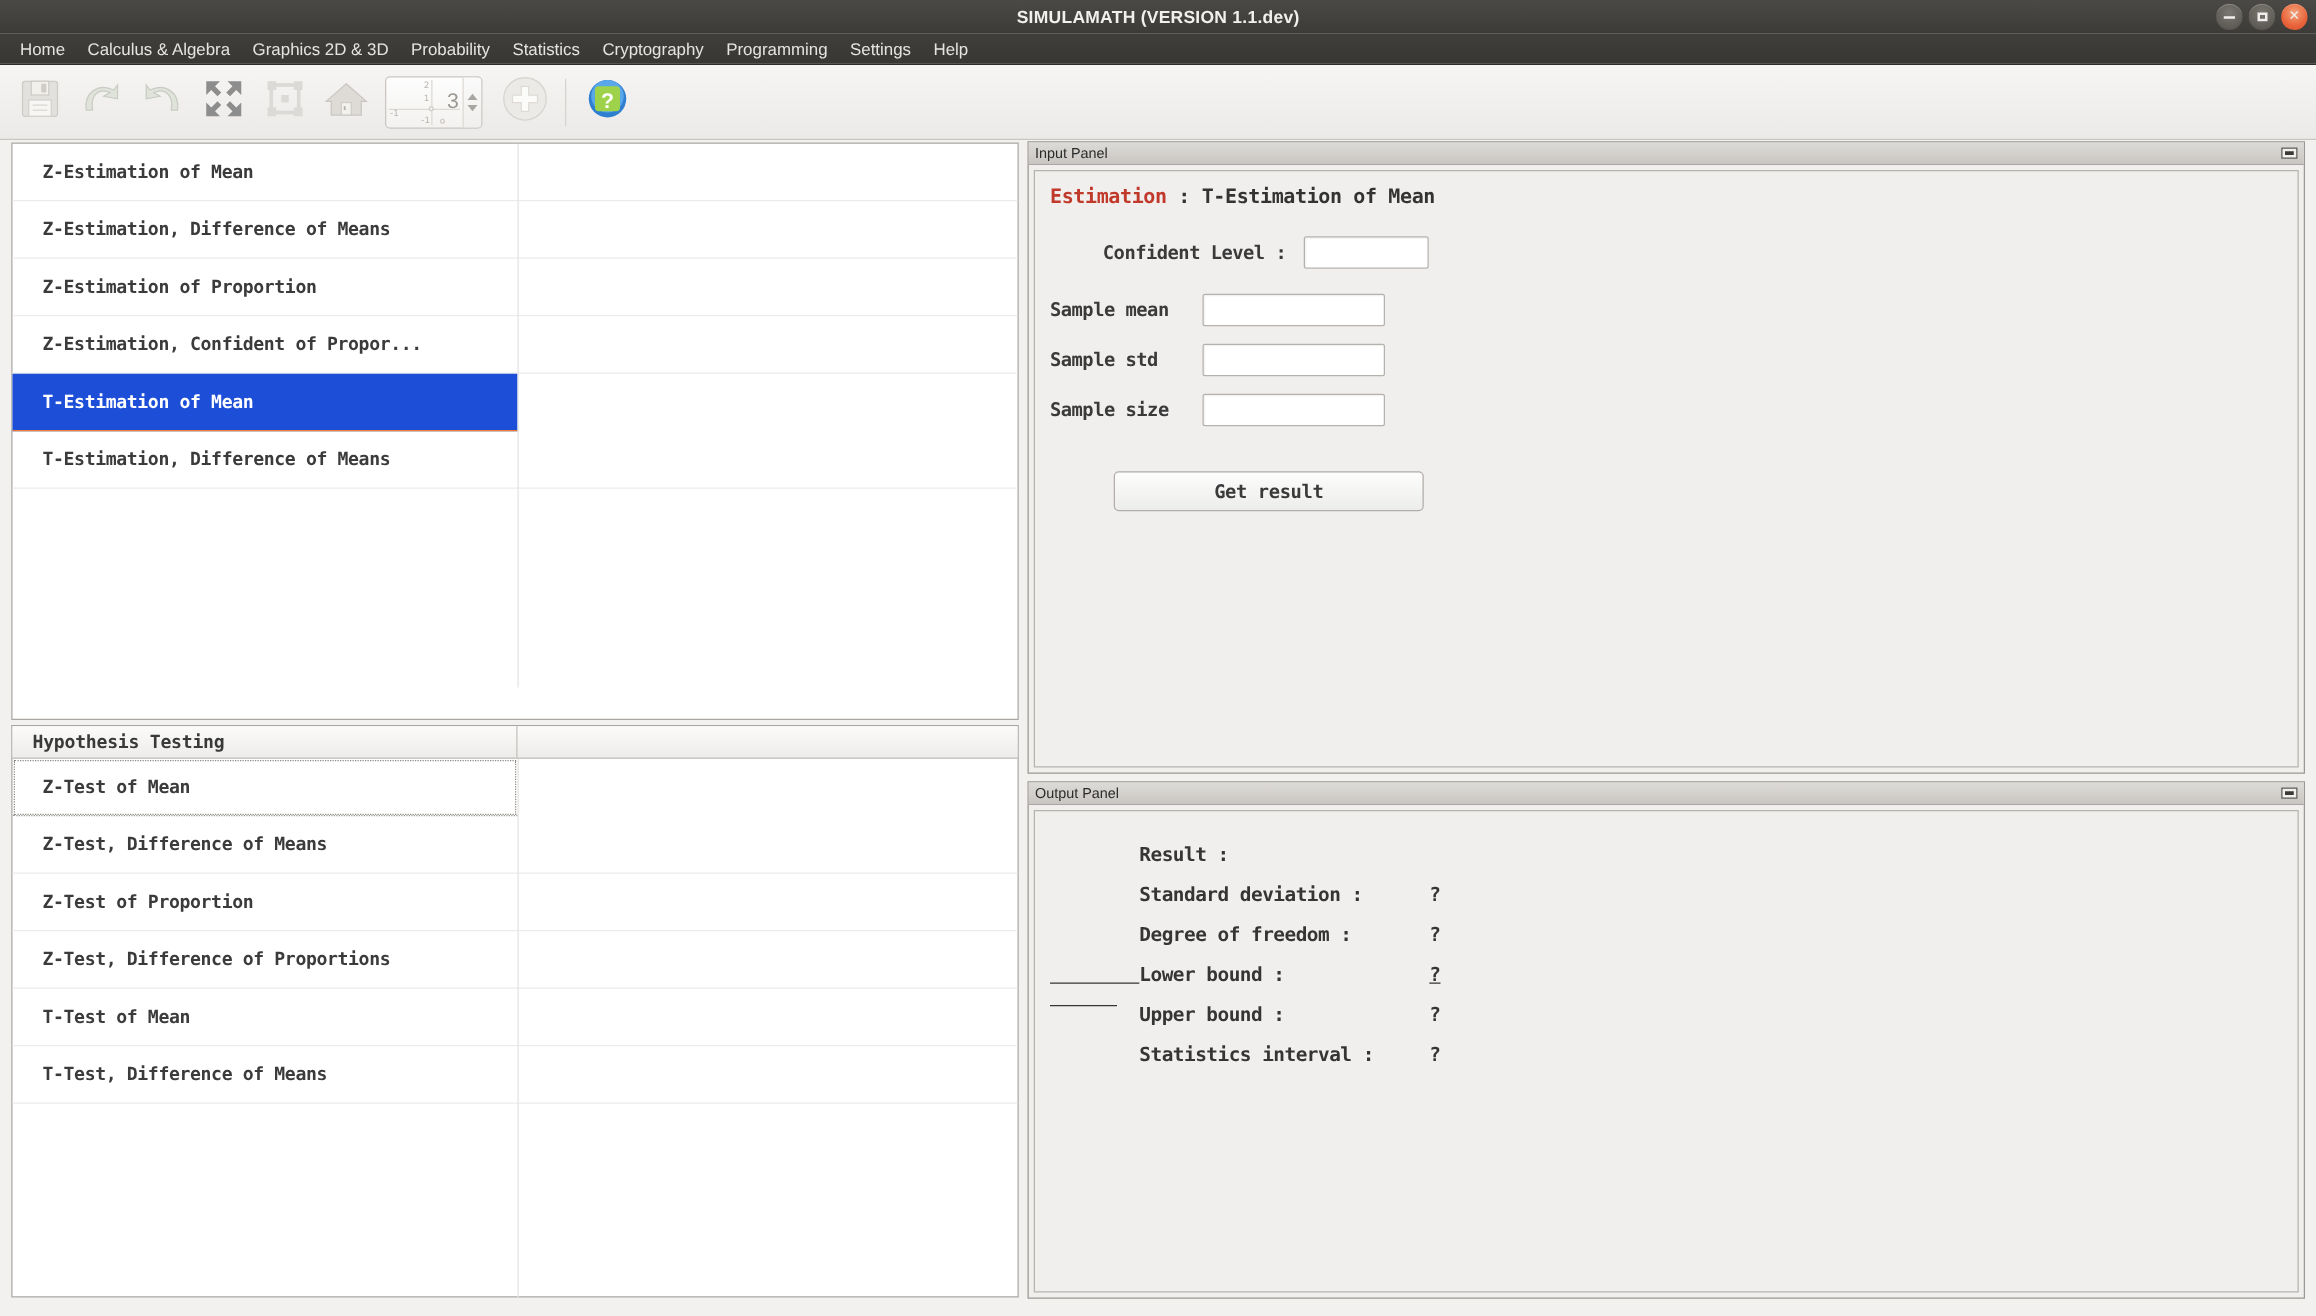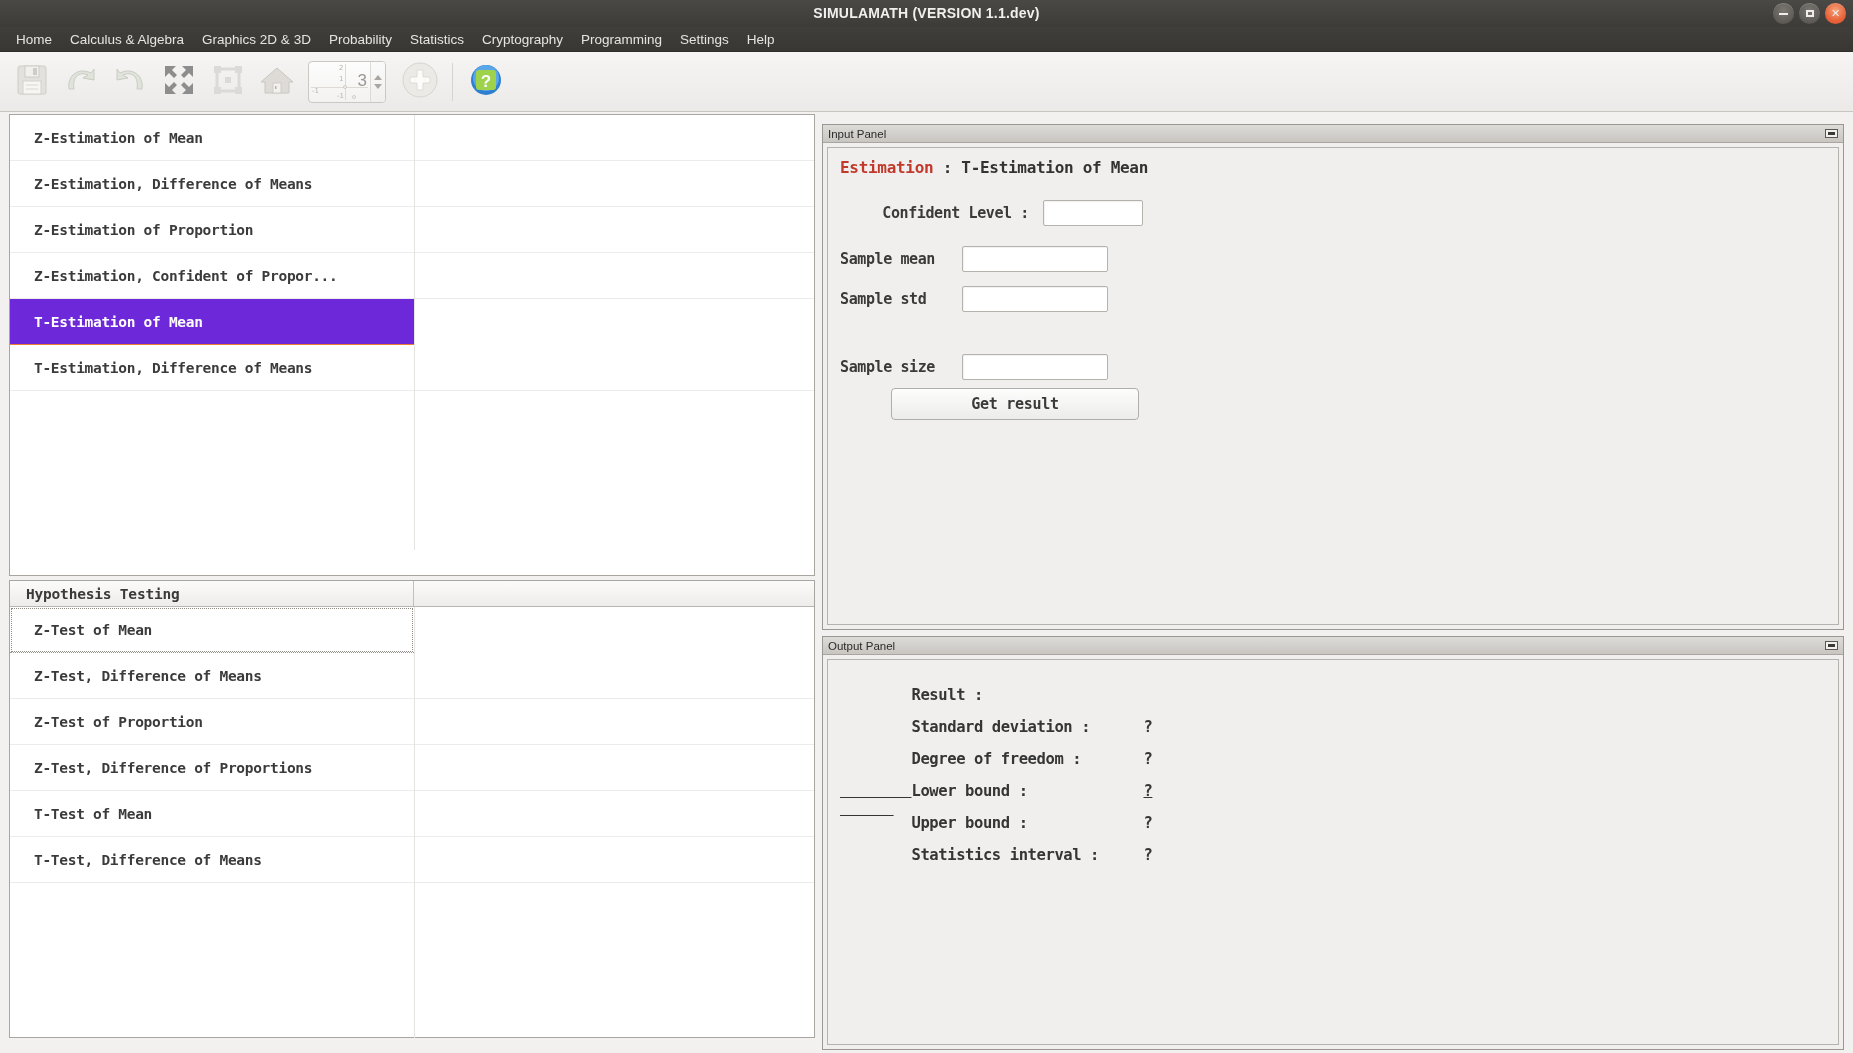--- a/index.html
+++ b/index.html
@@ -113,33 +113,33 @@
   }
   .tbl-header .col2 { flex:1; }
   .tbl-body { position:relative; }
   .row {
     height:46px; display:flex; align-items:center;
     border-bottom:1px solid #ececec; padding-left:24px;
     font-family:"DejaVu Sans Mono", monospace; font-size:14.5px; color:#3b3b3b;
     font-weight:bold; letter-spacing:-0.3px; cursor:pointer;
   }
   .row.sel {
-    background:#6d28d9; color:#ffffff; border-bottom-color:#ed7d31;
+    background:#1d4ed8; color:#ffffff; border-bottom-color:#ed7d31;
     width:404px;
   }
   .row.focus {
     width:404px; outline:1px dotted #8d8a86; outline-offset:-2px;
     border-bottom:1px dotted #9a9792;
   }
   .vdiv {
     position:absolute; left:404px; top:0; bottom:0; width:1px; background:#e6e4e1;
   }
 
   
-  #rightcol { position:absolute; left:822px; top:124px; width:1022px; height:926px; }
+  #rightcol { position:absolute; left:822px; top:113px; width:1022px; height:926px; }
 
   .dockpanel {
     border:1px solid #9b9893; background:#f1efed; position:relative;
     display:flex; flex-direction:column;
   }
   .dock-title {
     height:18px; flex:0 0 18px;
     background: linear-gradient(to bottom,#dddbd8 0%,#c9c6c2 100%);
     border-bottom:1px solid #a9a6a2;
     display:flex; align-items:center; padding-left:5px;
@@ -388,21 +388,21 @@
       <div class="frow" style="left:12px; top:98px;">
         <span class="flabel" style="width:122px;">Sample mean</span>
         <input class="finput" style="width: 146px;" placeholder="">
       </div>
 
       <div class="frow" style="left:12px; top:138px;">
         <span class="flabel" style="width:122px;">Sample std</span>
         <input class="finput" style="width: 146px;" placeholder="">
       </div>
 
-      <div class="frow" style="left:12px; top:178px;margin-top:28px;">
+      <div class="frow" style="left:12px; top:178px;">
         <span class="flabel" style="width:122px;">Sample size</span>
         <input class="finput" style="width: 146px;" placeholder="">
       </div>
 
       <button class="gobtn">Get result</button>
     </div>
   </div>
 
   <div class="dockpanel" style="height:414px; margin-top:6px;">
     <div class="dock-title">

